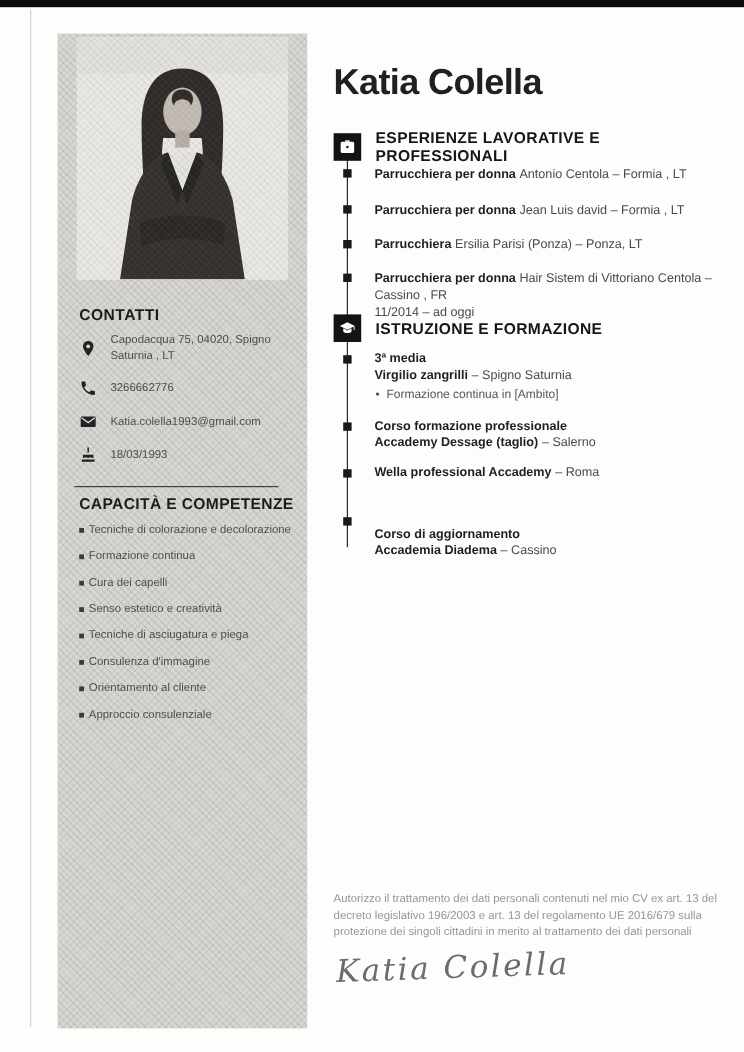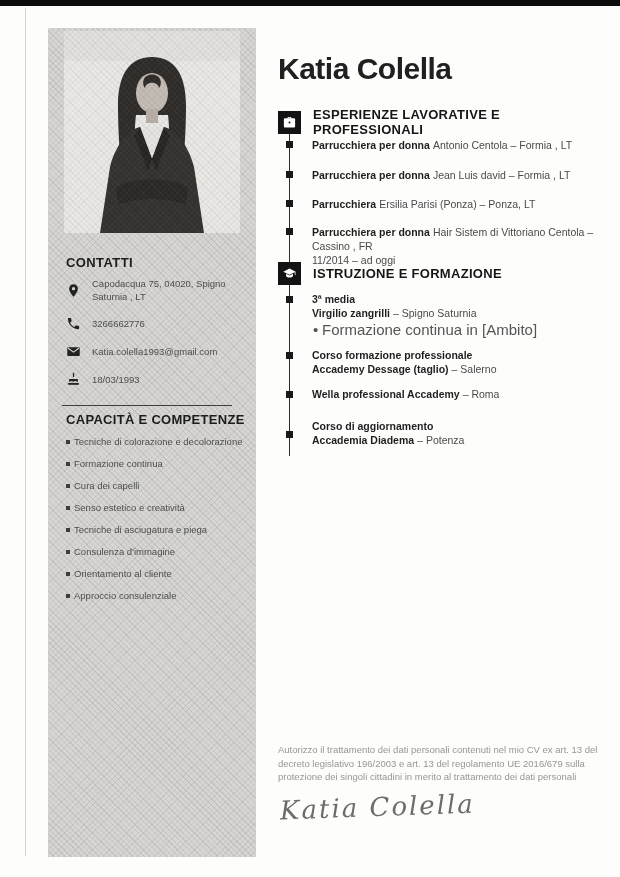--- a/index.html
+++ b/index.html
@@ -61,21 +61,21 @@
   .sec-icon {
     width:23px; height:23px; background:#131313; display:flex;
     align-items:center; justify-content:center; flex:0 0 23px;
   }
   .sec-title { font-size:13px; font-weight:bold; color:#161616; margin-left:12px; letter-spacing:.3px; }
   .timeline { position:absolute; left:10.5px; top:131px; width:1.6px; height:325px; background:#2a2a2a; }
   .tl-bullet { position:absolute; left:8px; width:7px; height:7px; background:#191919; }
   .entry { position:absolute; left:34px; width:296px; font-size:10.5px; line-height:14px; color:#4a4a4a; }
   .entry b { color:#1f1f1f; }
   .entry .sep { margin-left:3px; }
-  .edu-note { position:relative; font-size:15px; color:#555; padding-left:10px; margin-top:3px; }
+  .edu-note { position:relative; font-size:10px; color:#555; padding-left:10px; margin-top:3px; }
   .edu-note::before { content:"•"; position:absolute; left:1px; top:0; color:#555; }
   .disclaimer {
     position:absolute; left:0; top:743px; width:322px;
     font-size:9.5px; line-height:13.5px; color:#979693;
   }
   .signature {
     position:absolute; left:2px; top:792px;
     font-family:"DejaVu Serif","Liberation Serif",serif; font-style:italic;
     font-size:26px; color:#6d6c6a; transform:rotate(-2deg); letter-spacing:2px;
   }
@@ -227,21 +227,21 @@
       <div><b>Corso formazione professionale</b></div>
       <div><b>Accademy Dessage (taglio)</b><span class="sep">– Salerno</span></div>
     </div>
 
     <span class="tl-bullet" style="top:391px;"></span>
     <div class="entry" style="top:387px;">
       <div><b>Wella professional Accademy</b><span class="sep">– Roma</span></div>
     </div>
 
     <span class="tl-bullet" style="top:431px;"></span>
-    <div class="entry" style="top:419px;">
+    <div class="entry" style="top:438px;">
       <div><b>Corso di aggiornamento</b></div>
-      <div><b>Accademia Diadema</b><span class="sep">– Potenza</span></div>
+      <div><b>Accademia Diadema</b><span class="sep">– Cassino</span></div>
     </div>
 
     <p class="disclaimer">Autorizzo il trattamento dei dati personali contenuti nel mio CV ex art. 13 del decreto legislativo 196/2003 e art. 13 del regolamento UE 2016/679 sulla protezione dei singoli cittadini in merito al trattamento dei dati personali</p>
     <div class="signature">Katia Colella</div>
   </div>
 </div>
 
 </body></html>

